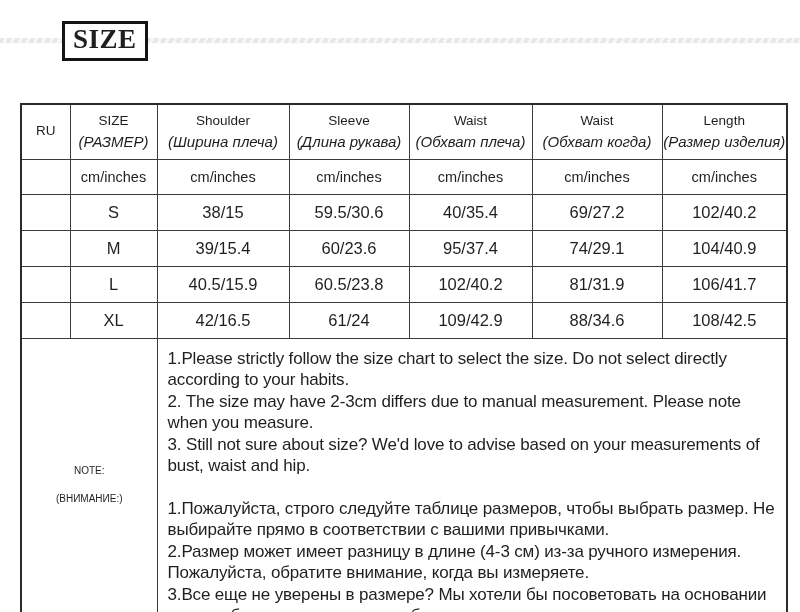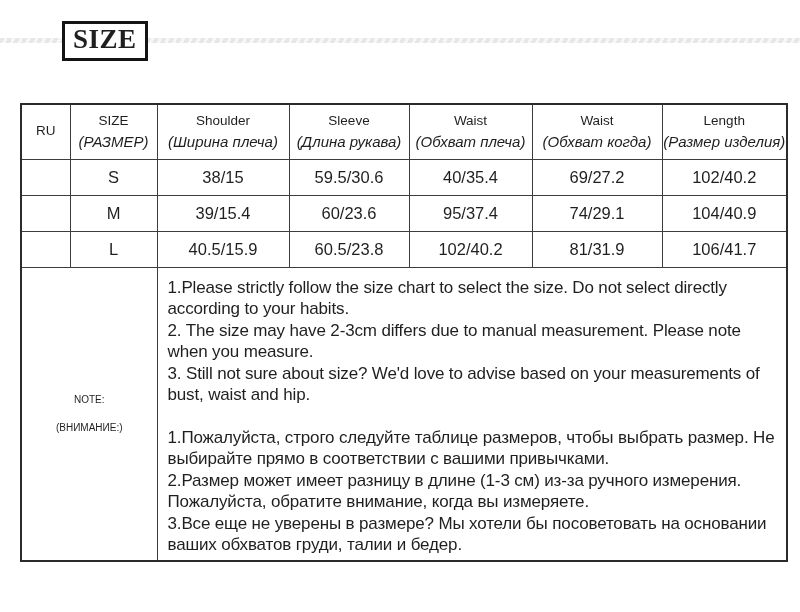--- a/index.html
+++ b/index.html
@@ -114,20 +114,29 @@
     <th>
       <span class="hdr-en">Waist</span>
       <span class="hdr-ru">(Обхват когда)</span>
     </th>
     <th>
       <span class="hdr-en">Length</span>
       <span class="hdr-ru">(Размер изделия)</span>
     </th>
   </tr>
 
+  <tr class="units-row">
+    <td></td>
+    <td>cm/inches</td>
+    <td>cm/inches</td>
+    <td>cm/inches</td>
+    <td>cm/inches</td>
+    <td>cm/inches</td>
+    <td>cm/inches</td>
+  </tr>
 
   <tr class="data-row">
     <td></td>
     <td class="size-label">S</td>
     <td>38/15</td>
     <td>59.5/30.6</td>
     <td>40/35.4</td>
     <td>69/27.2</td>
     <td>102/40.2</td>
   </tr>
@@ -145,33 +154,42 @@
   <tr class="data-row">
     <td></td>
     <td class="size-label">L</td>
     <td>40.5/15.9</td>
     <td>60.5/23.8</td>
     <td>102/40.2</td>
     <td>81/31.9</td>
     <td>106/41.7</td>
   </tr>
 
+  <tr class="data-row">
+    <td></td>
+    <td class="size-label">XL</td>
+    <td>42/16.5</td>
+    <td>61/24</td>
+    <td>109/42.9</td>
+    <td>88/34.6</td>
+    <td>108/42.5</td>
+  </tr>
 
 
   <tr class="note-row">
     <td class="note-label-cell" colspan="2">
       <div class="note-label-inner">
         <span>NOTE:</span>
         <span>(ВНИМАНИЕ:)</span>
       </div>
     </td>
     <td class="note-text-cell" colspan="5">
       <div>1.Please strictly follow the size chart to select the size. Do not select directly according to your habits.</div>
       <div>2. The size may have 2-3cm differs due to manual measurement. Please note when you measure.</div>
       <div>3. Still not sure about size? We'd love to advise based on your measurements of bust, waist and hip.</div>
       <div class="note-gap"></div>
       <div>1.Пожалуйста, строго следуйте таблице размеров, чтобы выбрать размер. Не выбирайте прямо в соответствии с вашими привычками.</div>
-      <div>2.Размер может имеет разницу в длине (1-3 см) из-за ручного измерения. Пожалуйста, обратите внимание, когда вы измеряете.</div>
+      <div>2.Размер может имеет разницу в длине (4-3 см) из-за ручного измерения. Пожалуйста, обратите внимание, когда вы измеряете.</div>
       <div>3.Все еще не уверены в размере? Мы хотели бы посоветовать на основании ваших обхватов груди, талии и бедер.</div>
     </td>
   </tr>
 </tbody>
   </table>
 
 </body></html>

